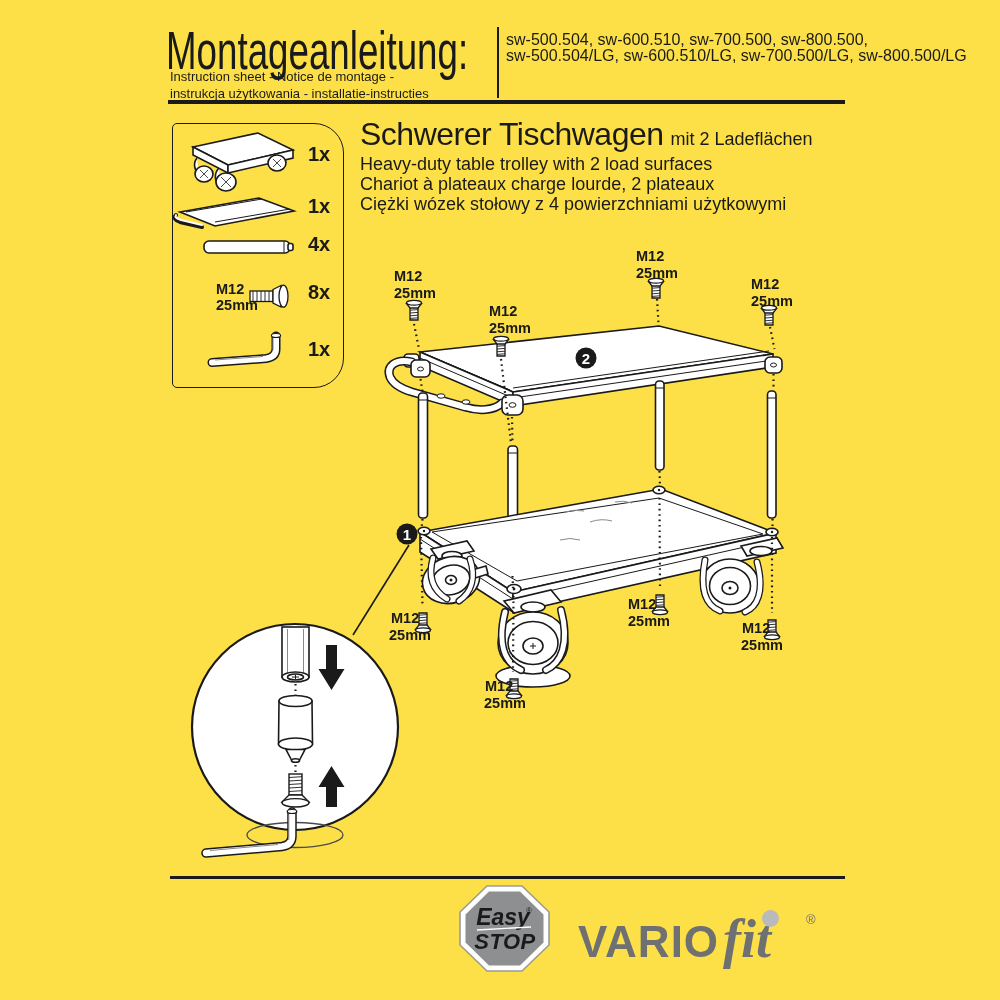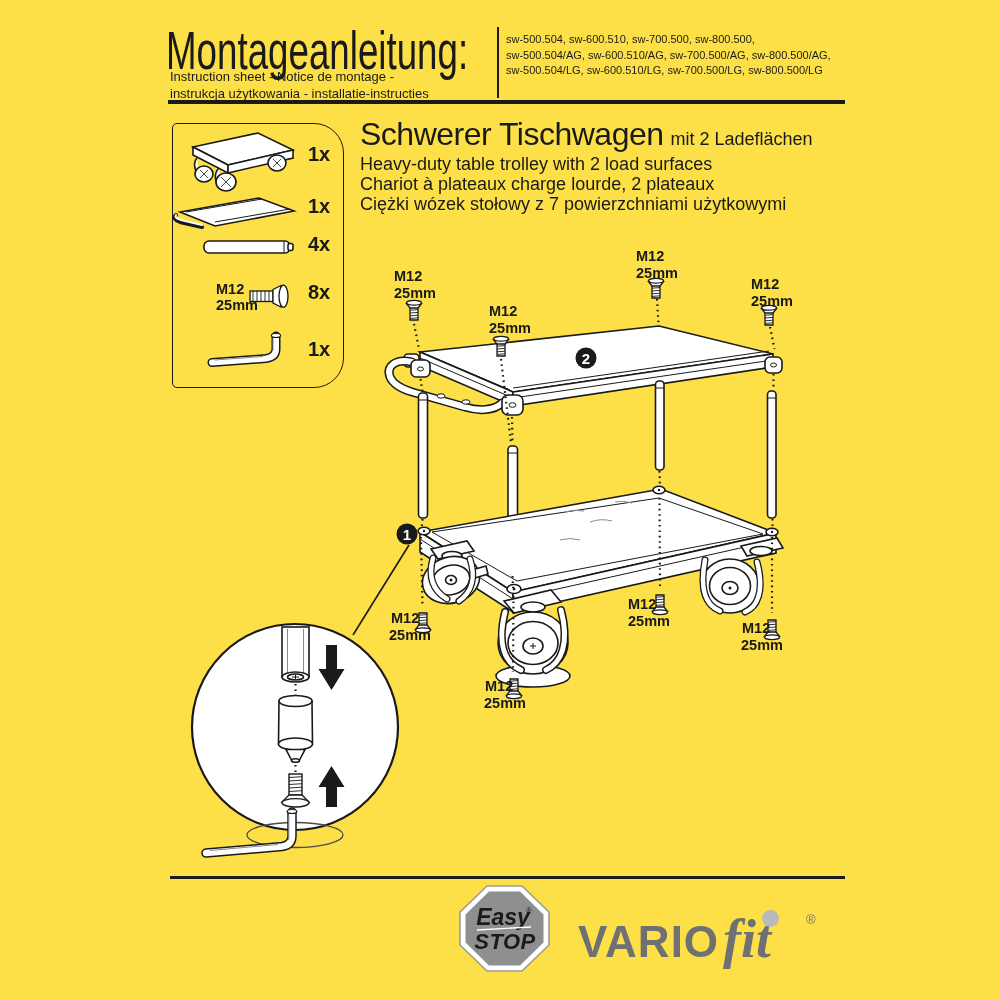--- a/index.html
+++ b/index.html
@@ -5,21 +5,21 @@
   html,body{margin:0;padding:0;background:#e8e8e8;}
   .page{position:relative;width:1000px;height:1000px;background:#fde047;margin:0 auto;
         font-family:"Liberation Sans",sans-serif;color:#1a1a1a;overflow:hidden;}
   .abs{position:absolute;}
   
   .main-title{left:166px;top:22px;font-size:54px;line-height:56px;font-weight:400;
               transform:scaleX(0.68);transform-origin:left top;white-space:nowrap;letter-spacing:0;}
   .sub1{left:170px;top:69px;font-size:13px;}
   .sub2{left:170px;top:86px;font-size:13px;text-align:right;}
   .vdiv{left:497px;top:27px;width:2px;height:71px;background:#1a1a1a;}
-  .skus{left:506px;top:32px;font-size:11px;line-height:15.5px;white-space:nowrap;}
+  .skus{left:506px;top:32px;font-size:16px;line-height:15.5px;white-space:nowrap;}
   .rule-top{left:168px;top:100px;width:677px;height:4px;background:#1a1a1a;}
   .rule-bottom{left:170px;top:876px;width:675px;height:3px;background:#1a1a1a;}
   
   .ptitle{left:360px;top:116px;white-space:nowrap;}
   .ptitle .big{font-size:32px;font-weight:400;letter-spacing:-0.5px;}
   .ptitle .small{font-size:18px;margin-left:7px;}
   .plangs{left:360px;top:154px;font-size:18px;line-height:20.2px;white-space:nowrap;}
   
   .parts-box{left:172px;top:123px;width:170px;height:263px;border:1.7px solid #1a1a1a;
              border-radius:5px 30px 30px 5px;}
@@ -45,32 +45,31 @@
 <body>
 
 <div class="page">
 
   <div class="abs main-title">Montageanleitung:</div>
   <div class="abs sub1">Instruction sheet - Notice de montage  -</div>
   <div class="abs sub2">instrukcja użytkowania - installatie-instructies</div>
   <div class="abs vdiv"></div>
   <div class="abs skus">
     <div>sw-500.504, sw-600.510, sw-700.500, sw-800.500,</div>
-    <div>sw-500.504/AG, sw-600.510/AG, sw-700.500/AG, sw-800.500/AG,</div>
     <div>sw-500.504/LG, sw-600.510/LG, sw-700.500/LG, sw-800.500/LG</div>
   </div>
   <div class="abs rule-top"></div>
 
   <div class="abs ptitle">
     <span class="big">Schwerer Tischwagen</span><span class="small">mit 2 Ladeflächen</span>
   </div>
   <div class="abs plangs">
     <div>Heavy-duty table trolley with 2 load surfaces</div>
     <div>Chariot à plateaux charge lourde, 2 plateaux</div>
-    <div>Ciężki wózek stołowy z 7 powierzchniami użytkowymi</div>
+    <div>Ciężki wózek stołowy z 4 powierzchniami użytkowymi</div>
   </div>
 
   <div class="abs parts-box"></div>
 
   <svg class="abs" style="left:0;top:0" width="1000" height="1000" viewBox="0 0 1000 1000">
     <defs>
       <g id="screw">
         <path d="M-4 6 L-4 19 L4 19 L4 6" fill="#fff" stroke="#1a1a1a" stroke-width="1.3"></path>
         <path d="M-4 9.2 L4 8.6 M-4 12 L4 11.4 M-4 14.8 L4 14.2 M-4 17.4 L4 16.8" stroke="#1a1a1a" stroke-width="0.9"></path>
         <path d="M-7.5 2.6 L-4 7 L4 7 L7.5 2.6 Z" fill="#fff" stroke="#1a1a1a" stroke-width="1.3"></path>

